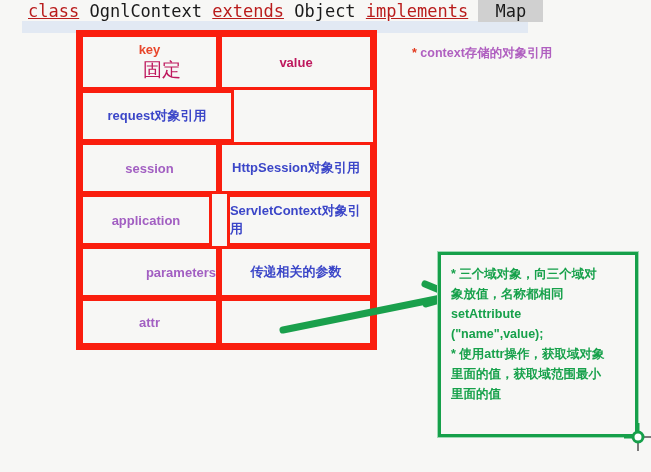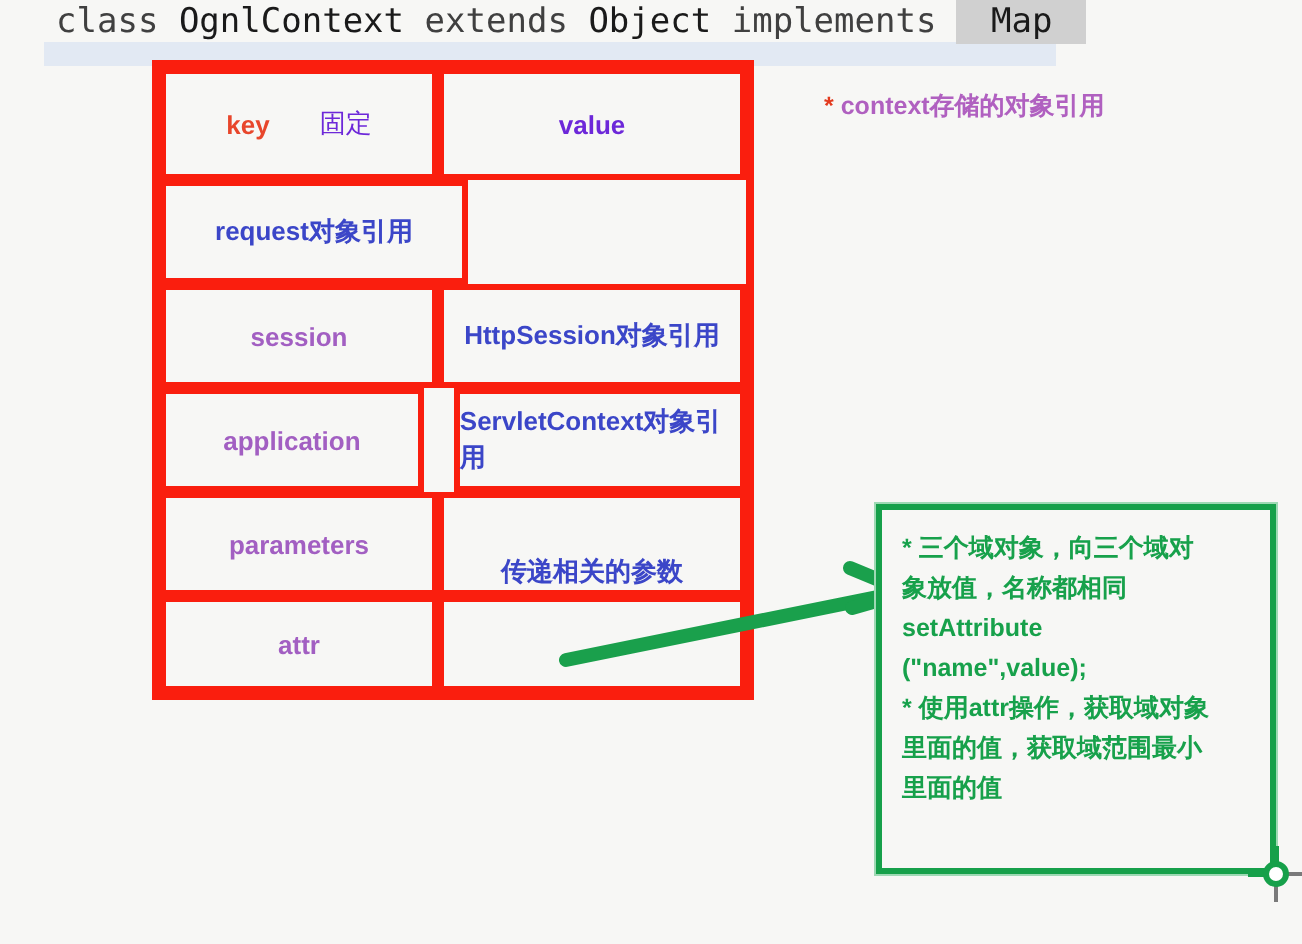--- a/index.html
+++ b/index.html
@@ -28,21 +28,21 @@
     width: 651px;
     height: 22px;
     font-family: "DejaVu Sans Mono", "Liberation Mono", monospace;
     font-size: 17px;
     line-height: 22px;
     white-space: nowrap;
     padding-left: 28px;
     box-sizing: border-box;
     letter-spacing: 0px;
   }
-  .kw { color: #404040; }
+  .kw { color: #b91c1c; text-decoration: underline; }
   .ident { color: #1a1a1a; }
   .map-hl {
     color: #1a1a1a;
     background: #d0d0d0;
     padding: 1px 17px;
   }
   .sel-band {
     position: absolute;
     left: 22px;
     top: 21px;
@@ -71,27 +71,28 @@
   }
   .cell {
     box-sizing: border-box;
     border: 3px solid #fa1e0e;
     display: flex;
     align-items: center;
     justify-content: center;
     background: #f7f7f5;
     font-weight: bold;
     font-size: 13px;
+    flex-direction: column;
   }
   .cell-key { width: 139px; }
   .cell-val { width: 154px; }
 
   .t-key { color: #e8462b; }
-  .t-gu { color: #6d28d9; font-weight: normal; font-size: 13px; margin-left: 9px; padding-left: 16px; }
-  .t-value { color: #6d28d9; }
+  .t-gu { color: #be185d; font-weight: normal; font-size: 19px; margin-left: 9px; padding-left: 16px; }
+  .t-value { color: #be185d; }
   .t-purple { color: #a25fc2; }
   .t-blue { color: #3b46c8; }
 
   
   .note {
     position: absolute;
     left: 412px;
     top: 45px;
     font-size: 12.5px;
     font-weight: bold;
@@ -188,24 +189,24 @@
     <div class="row" style="top:160px;height:52px;">
       <div class="cell cell-key" style="height:52px;">
         <span class="t-purple">application</span>
       </div>
       <div class="cell cell-val" style="height:52px;margin-left:15px;">
         <span class="t-blue">ServletContext对象引用</span>
       </div>
     </div>
 
     <div class="row" style="top:212px;height:52px;">
-      <div class="cell cell-key" style="height:52px;">
+      <div class="cell cell-key" style="height:52px;align-items:flex-end;">
         <span class="t-purple">parameters</span>
       </div>
-      <div class="cell cell-val" style="height:52px;align-items:flex-end;">
+      <div class="cell cell-val" style="height:52px;">
         <span class="t-blue">传递相关的参数</span>
       </div>
     </div>
 
     <div class="row" style="top:264px;height:48px;">
       <div class="cell cell-key" style="height:48px;">
         <span class="t-purple">attr</span>
       </div>
       <div class="cell cell-val" style="height:48px;">
         <span class="t-blue"></span>

